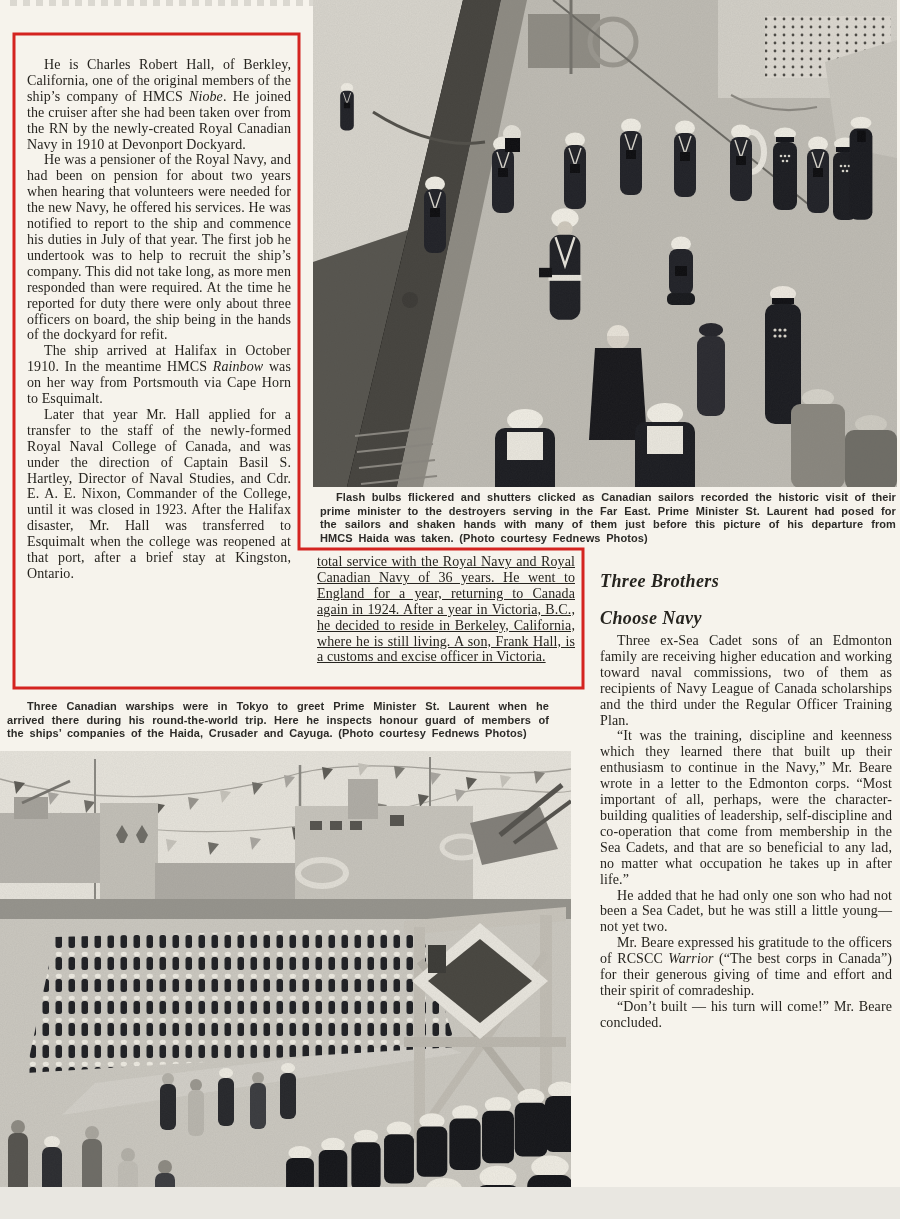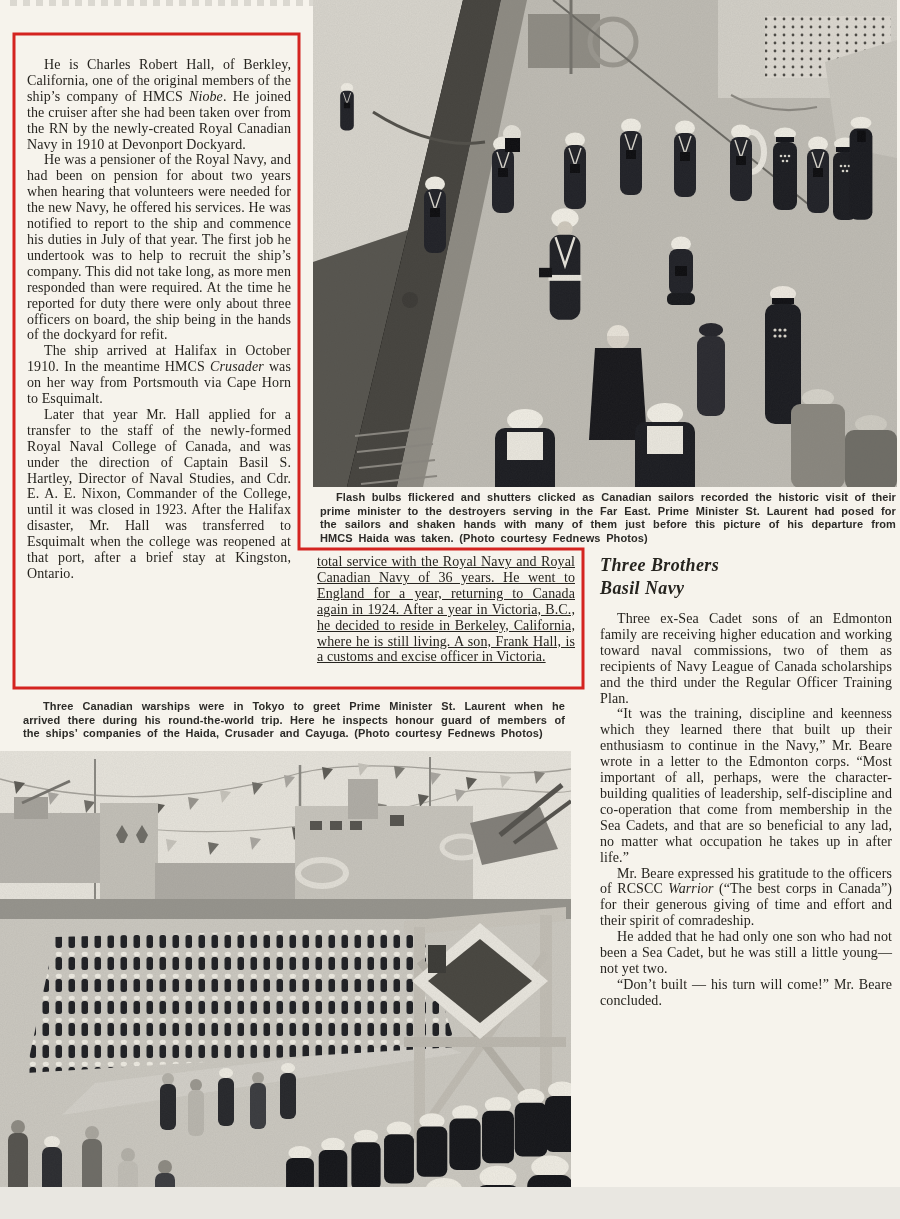--- a/index.html
+++ b/index.html
@@ -9,27 +9,27 @@
         background:repeating-linear-gradient(90deg,#7a786f 0 7px,transparent 7px 13px);}
   
   .red-outline{position:absolute;left:0;top:0;pointer-events:none;}
   
   .serifcol p{margin:0;text-indent:17px;text-align:justify;
         font:14px/15.9px "Liberation Serif",serif;color:#26241f;letter-spacing:.1px;}
   .col-left{position:absolute;left:27px;top:57px;width:264px;}
   .col-mid{position:absolute;left:317px;top:554px;width:258px;text-decoration:underline;}
   .col-mid p{text-indent:0;}
   .col-right{position:absolute;left:600px;top:555px;width:292px;}
-  .col-right .headline{font:italic 700 18px/21px "Liberation Serif",serif;letter-spacing:.4px;margin:0 0 2px 0;}
-  .col-right .body{margin-top:12px;}
+  .col-right .headline{font:italic 700 18px/21px "Liberation Serif",serif;letter-spacing:.4px;margin:16px 0 2px 0;}
+  .col-right .body{margin-top:4px;}
   
   .caption{position:absolute;font:700 11px/13.6px "Liberation Sans",sans-serif;color:#2c2b28;
         text-align:justify;word-spacing:2.5px;letter-spacing:.1px;}
   .caption-top{left:320px;top:491px;width:576px;text-indent:16px;}
-  .caption-mid{left:23px;top:700px;width:542px;text-indent:20px;}
+  .caption-mid{left:7px;top:700px;width:542px;text-indent:20px;}
   
   .photo{position:absolute;background:#c6c3bc;}
   .photo svg{display:block;}
   .photo-top{left:313px;top:0;width:584px;height:487px;}
   .photo-bottom{left:0;top:751px;width:571px;height:468px;}
 </style>
 </head>
 <body>
 
 <div class="page">
@@ -179,38 +179,38 @@
     </svg>
   </div>
 
   <svg class="red-outline" width="900" height="1219" viewBox="0 0 900 1219" xmlns="http://www.w3.org/2000/svg">
     <polygon points="14,34 299,34 299,549 583,549 583,688 14,688" fill="none" stroke="#d42420" stroke-width="3"></polygon>
   </svg>
 
   <div class="serifcol col-left">
     <p>He is Charles Robert Hall, of Berkley, California, one of the original members of the ship’s company of HMCS <i>Niobe</i>. He joined the cruiser after she had been taken over from the RN by the newly-created Royal Canadian Navy in 1910 at Devonport Dockyard.</p>
     <p>He was a pensioner of the Royal Navy, and had been on pension for about two years when hearing that volunteers were needed for the new Navy, he offered his services. He was notified to report to the ship and commence his duties in July of that year. The first job he undertook was to help to recruit the ship’s company. This did not take long, as more men responded than were required. At the time he reported for duty there were only about three officers on board, the ship being in the hands of the dockyard for refit.</p>
-    <p>The ship arrived at Halifax in October 1910. In the meantime HMCS <i>Crusader</i> was on her way from Portsmouth via Cape Horn to Esquimalt.</p>
+    <p>The ship arrived at Halifax in October 1910. In the meantime HMCS <i>Rainbow</i> was on her way from Portsmouth via Cape Horn to Esquimalt.</p>
     <p>Later that year Mr. Hall applied for a transfer to the staff of the newly-formed Royal Naval College of Canada, and was under the direction of Captain Basil S. Hartley, Director of Naval Studies, and Cdr. E. A. E. Nixon, Commander of the College, until it was closed in 1923. After the Halifax disaster, Mr. Hall was transferred to Esquimalt when the college was reopened at that port, after a brief stay at Kingston, Ontario.</p>
   </div>
 
   <div class="caption caption-top">Flash bulbs flickered and shutters clicked as Canadian sailors recorded the historic visit of their prime minister to the destroyers serving in the Far East. Prime Minister St. Laurent had posed for the sailors and shaken hands with many of them just before this picture of his departure from HMCS Haida was taken. (Photo courtesy Fednews Photos)</div>
 
   <div class="serifcol col-mid">
     <p>total service with the Royal Navy and Royal Canadian Navy of 36 years. He went to England for a year, returning to Canada again in 1924. After a year in Victoria, B.C., he decided to reside in Berkeley, California, where he is still living. A son, Frank Hall, is a customs and excise officer in Victoria.</p>
   </div>
 
   <div class="serifcol col-right">
     <div class="headline">Three Brothers</div>
-    <div class="headline">Basil Navy</div>
+    <div class="headline">Choose Navy</div>
     <div class="body">
       <p>Three ex-Sea Cadet sons of an Edmonton family are receiving higher education and working toward naval commissions, two of them as recipients of Navy League of Canada scholarships and the third under the Regular Officer Training Plan.</p>
       <p>“It was the training, discipline and keenness which they learned there that built up their enthusiasm to continue in the Navy,” Mr. Beare wrote in a letter to the Edmonton corps. “Most important of all, perhaps, were the character-building qualities of leadership, self-discipline and co-operation that come from membership in the Sea Cadets, and that are so beneficial to any lad, no matter what occupation he takes up in after life.”</p>
+      <p>He added that he had only one son who had not been a Sea Cadet, but he was still a little young—not yet two.</p>
       <p>Mr. Beare expressed his gratitude to the officers of RCSCC <i>Warrior</i> (“The best corps in Canada”) for their generous giving of time and effort and their spirit of comradeship.</p>
-      <p>He added that he had only one son who had not been a Sea Cadet, but he was still a little young—not yet two.</p>
       <p>“Don’t built — his turn will come!” Mr. Beare concluded.</p>
     </div>
   </div>
 
   <div class="caption caption-mid">Three Canadian warships were in Tokyo to greet Prime Minister St. Laurent when he arrived there during his round-the-world trip. Here he inspects honour guard of members of the ships’ companies of the Haida, Crusader and Cayuga. (Photo courtesy Fednews Photos)</div>
 
   <div class="photo photo-bottom">
     <svg width="571" height="468" viewBox="0 0 571 468" xmlns="http://www.w3.org/2000/svg">
       <defs>
         <pattern id="ranksB" width="13" height="22" patternUnits="userSpaceOnUse">

